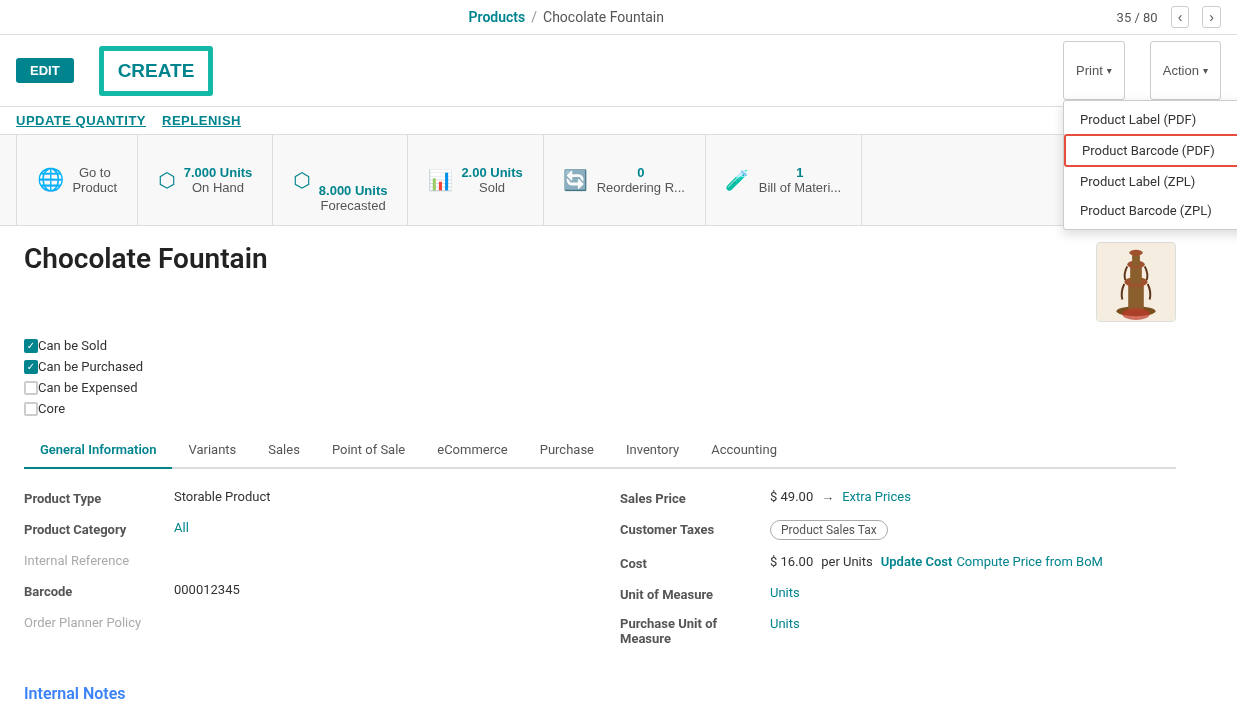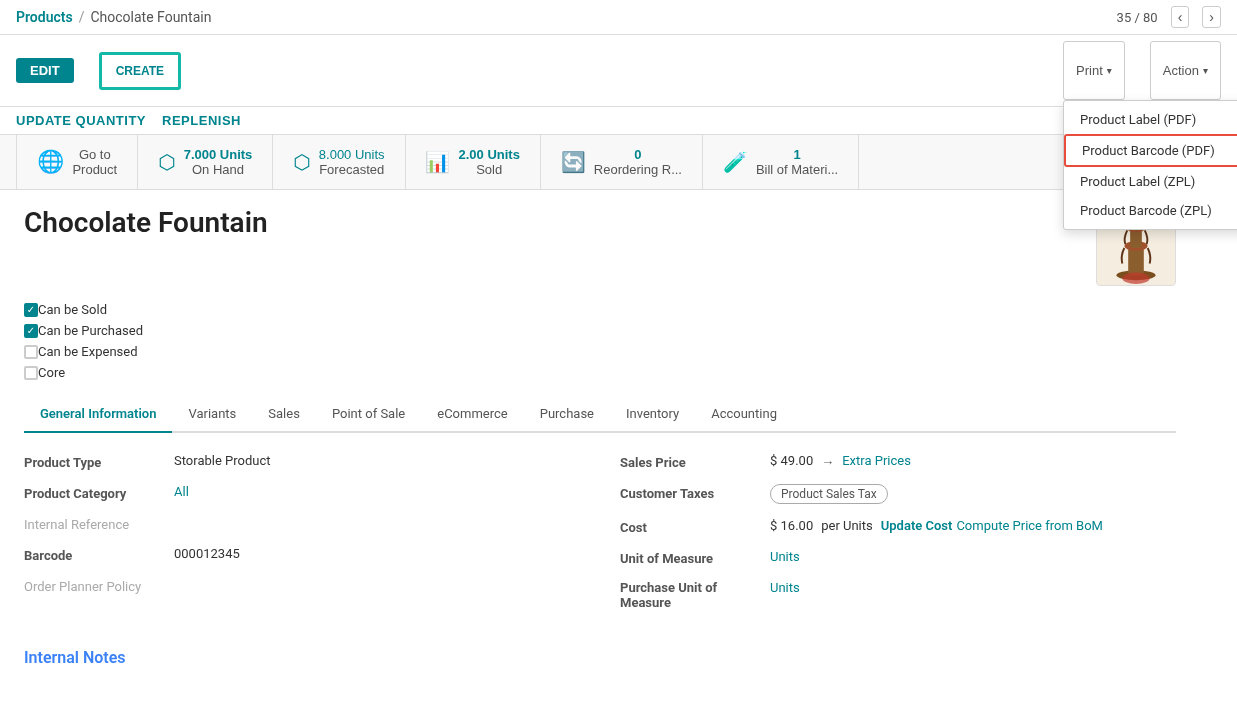--- a/index.html
+++ b/index.html
@@ -3,35 +3,35 @@
   <meta charset="utf-8">
   <style>
     * { box-sizing: border-box; margin: 0; padding: 0; }
     body { font-family: -apple-system, BlinkMacSystemFont, 'Segoe UI', Roboto, sans-serif; font-size: 13px; color: #333; background: #fff; }
 
     
     .top-nav {
       display: flex; align-items: center; padding: 6px 16px;
       border-bottom: 1px solid #ddd; background: #fff;
     }
-    .breadcrumb { display: flex; align-items: center; gap: 6px; flex: 1; }
+    .breadcrumb { display: flex; align-items: center; gap: 6px; flex: 1; justify-content: center; }
     .breadcrumb-link { color: #00848e; font-weight: 600; font-size: 14px; cursor: pointer; text-decoration: none; }
     .breadcrumb-sep { color: #999; font-size: 14px; }
     .breadcrumb-current { color: #555; font-size: 14px; }
     .top-nav-right { display: flex; align-items: center; gap: 8px; }
     .pagination { display: flex; align-items: center; gap: 13px; color: #555; font-size: 13px; }
     .pagination-btn { border: 1px solid #ccc; background: #fff; padding: 2px 6px; cursor: pointer; border-radius: 3px; color: #555; font-size: 14px; }
 
     
     .action-bar {
       display: flex; align-items: center; padding: 6px 16px; gap: 25px;
       border-bottom: 1px solid #ddd; background: #fff; position: relative;
     }
     .btn-edit { background: #00848e; color: #fff; border: none; padding: 5px 14px; border-radius: 3px; font-weight: 600; cursor: pointer; font-size: 13px; }
-    .btn-create { background: #fff; color: #00848e; border: 3px solid #14b8a6; padding: 9px 14px; border-radius: 3px; font-weight: 600; cursor: pointer; font-size: 12px; }
+    .btn-create { background: #fff; color: #00848e; border: 5px solid #14b8a6; padding: 9px 14px; border-radius: 3px; font-weight: 600; cursor: pointer; font-size: 19px; }
     .btn-dropdown { background: #fff; color: #555; border: 1px solid #ccc; padding: 21px 12px; border-radius: 3px; cursor: pointer; font-size: 13px; display: flex; align-items: center; gap: 4px; }
     .spacer { flex: 1; }
 
     
     .dropdown-wrapper { position: relative; display: inline-block; }
     .dropdown-menu {
       position: absolute; top: 100%; left: 0; background: #fff;
       border: 1px solid #ccc; border-radius: 3px; box-shadow: 0 4px 12px rgba(0,0,0,0.15);
       z-index: 1000; min-width: 200px; padding: 4px 0;
     }
@@ -41,21 +41,21 @@
     }
     .dropdown-item.highlighted {
       border: 2px solid #e74c3c; border-radius: 3px; background: #fff;
     }
 
     
     .secondary-bar {
       display: flex; align-items: center; padding: 6px 16px; gap: 16px;
       border-bottom: 1px solid #ddd; background: #fff;
     }
-    .secondary-btn { color: #00848e; font-weight: 600; font-size: 13px; cursor: pointer; background: none; border: none; text-transform: uppercase; letter-spacing: 0.5px; }
+    .secondary-btn { color: #00848e; font-weight: 600; font-size: 13px; cursor: pointer; background: none; border: none; text-transform: uppercase; letter-spacing: 0.5px; text-decoration: underline; }
 
     
     .smart-buttons {
       display: flex; align-items: stretch; border-bottom: 1px solid #ddd;
       background: #f8f8f8; padding: 0 16px;
     }
     .smart-btn {
       display: flex; align-items: center; gap: 8px; padding: 12px 20px;
       border-right: 1px solid #ddd; cursor: pointer; background: none; border-top: none; border-bottom: none; border-left: none;
       font-size: 13px; color: #555;
@@ -182,21 +182,21 @@
   <button class="smart-btn">
     <span style="color:#00848e;font-size:20px;">⬡</span>
     <div class="smart-btn-content">
       <span style="font-weight:700;color:#00848e;">7.000 Units</span>
       <span>On Hand</span>
     </div>
   </button>
   <button class="smart-btn">
     <span style="color:#00848e;font-size:20px;">⬡</span>
     <div class="smart-btn-content">
-      <span style="font-weight:400;color:#00848e;">8.000 Units</span>
+      <span style="font-weight:700;color:#00848e;margin-top:36px;">8.000 Units</span>
       <span>Forecasted</span>
     </div>
   </button>
   <button class="smart-btn">
     <span style="color:#00848e;font-size:20px;">📊</span>
     <div class="smart-btn-content">
       <span style="font-weight:700;color:#00848e;">2.00 Units</span>
       <span>Sold</span>
     </div>
   </button>

